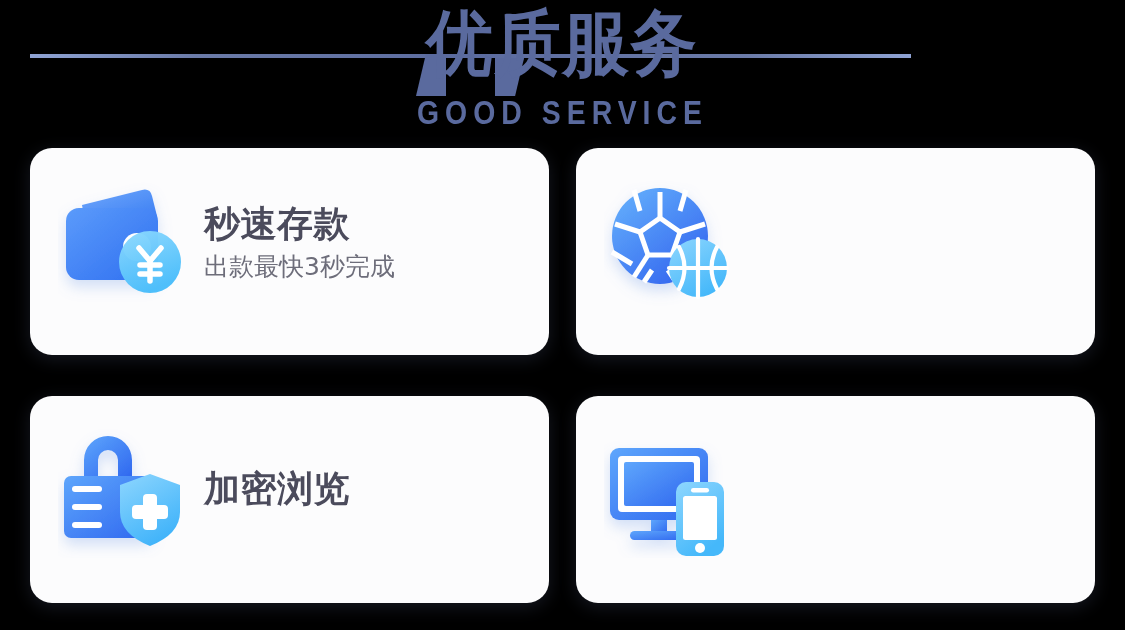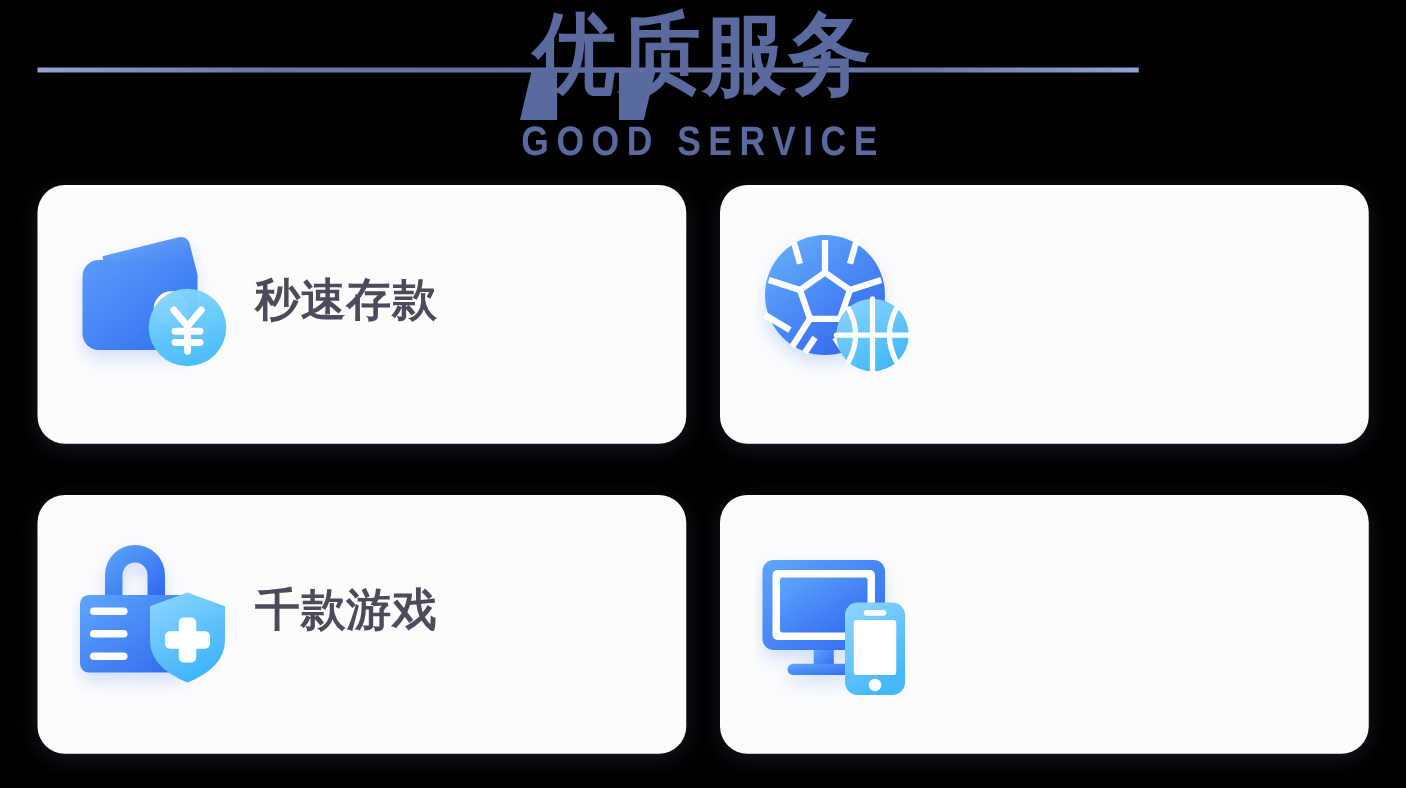--- a/index.html
+++ b/index.html
@@ -129,20 +129,21 @@
           <g stroke="#ffffff" stroke-width="5.5" stroke-linecap="round" fill="none">
             <path d="M81 70 L92 83 L103 70"></path>
             <path d="M82 87 L102 87"></path>
             <path d="M82 96 L102 96"></path>
             <path d="M92 83 L92 103"></path>
           </g>
         </svg>
       </div>
       <div class="card-text">
         <div class="card-title">秒速存款</div>
+        <div class="card-desc">出款最快3秒完成</div>
       </div>
     </div>
 
     <div class="card">
       <div class="card-icon">
         <svg class="icon-svg" viewBox="0 0 132 132" xmlns="http://www.w3.org/2000/svg">
           <defs>
             <linearGradient id="sb" x1="0.1" y1="0" x2="0.9" y2="1">
               <stop offset="0" stop-color="#64b0fc"></stop>
                 <stop offset="1" stop-color="#3060ee"></stop>
@@ -207,21 +208,21 @@
             </g>
           </g>
           <path d="M92 48 L122 59 L122 86 Q122 108 92 120 Q62 108 62 86 L62 59 Z" fill="url(#sd)"></path>
           <g fill="#ffffff">
             <rect x="85" y="68" width="14" height="36" rx="4"></rect>
             <rect x="74" y="79" width="36" height="14" rx="4"></rect>
           </g>
         </svg>
       </div>
       <div class="card-text">
-        <div class="card-title">千款游戏</div>
+        <div class="card-title">加密浏览</div>
       </div>
     </div>
 
     <div class="card">
       <div class="card-icon">
         <svg class="icon-svg" viewBox="0 0 132 132" xmlns="http://www.w3.org/2000/svg">
           <defs>
             <linearGradient id="mn" x1="0" y1="0" x2="1" y2="1">
               <stop offset="0" stop-color="#5ea6fc"></stop>
                 <stop offset="1" stop-color="#2f67ef"></stop>

